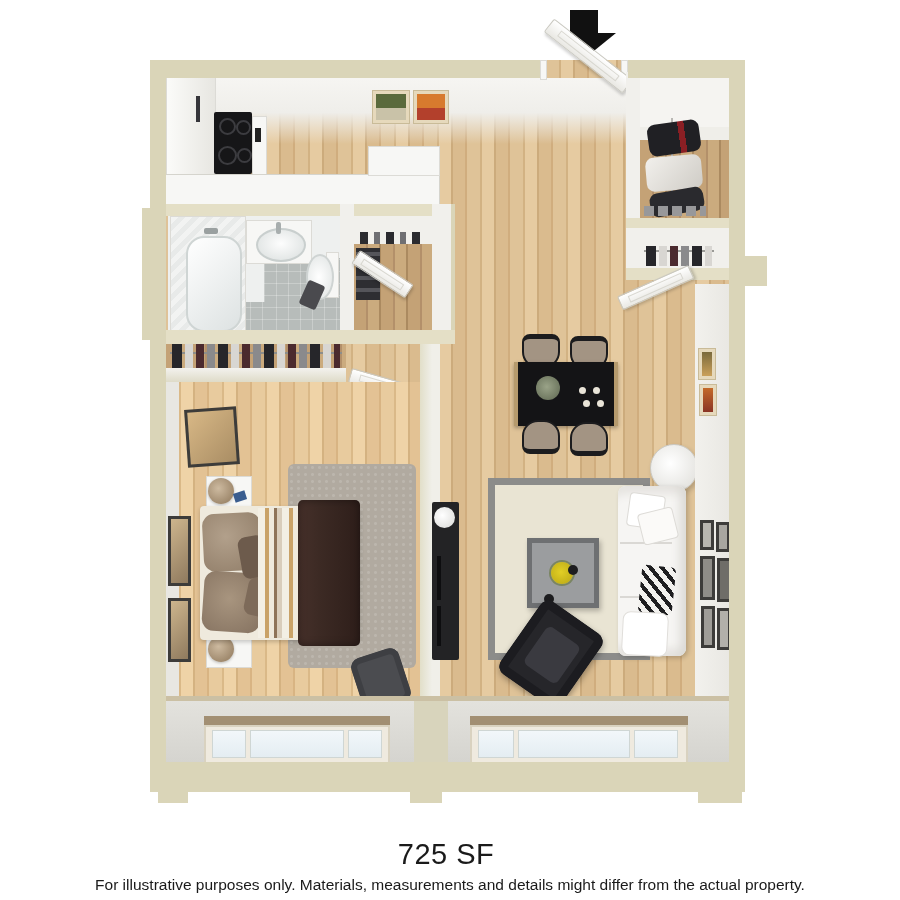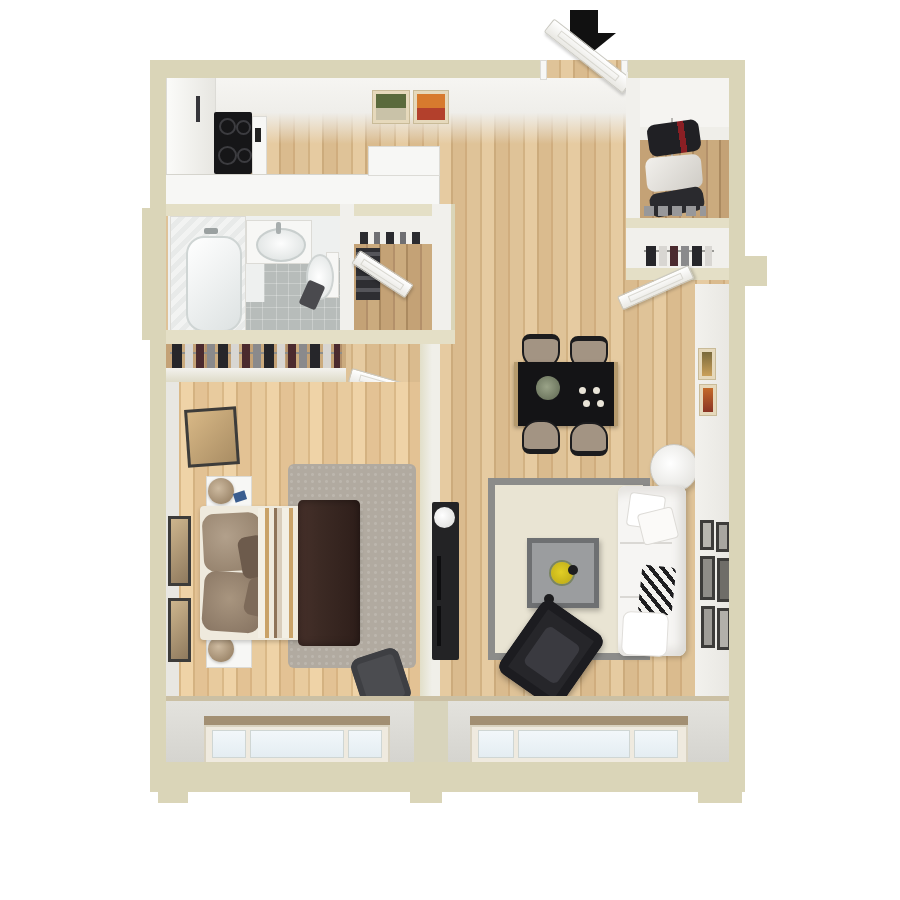--- a/index.html
+++ b/index.html
@@ -220,14 +220,16 @@
   <div class="abs wall" style="left:628px;top:60px;width:117px;height:18px;"></div>
   <div class="abs wall" style="left:150px;top:60px;width:16px;height:732px;"></div>
   <div class="abs wall" style="left:142px;top:208px;width:10px;height:132px;"></div>
   <div class="abs wall" style="left:729px;top:60px;width:16px;height:732px;"></div>
   <div class="abs wall" style="left:745px;top:256px;width:22px;height:30px;"></div>
   <div class="abs wall" style="left:150px;top:762px;width:595px;height:30px;"></div>
   <div class="abs wall" style="left:158px;top:792px;width:30px;height:11px;"></div>
   <div class="abs wall" style="left:410px;top:792px;width:32px;height:11px;"></div>
   <div class="abs wall" style="left:698px;top:792px;width:44px;height:11px;"></div>
 
+  <div id="plan-area" class="txt" style="top:838px;">725 SF</div>
+  <div id="disclaimer" class="txt" style="top:876px;">For illustrative purposes only.  Materials, measurements and details might differ from the actual property.</div>
 
 </div>
 
 </body></html>

